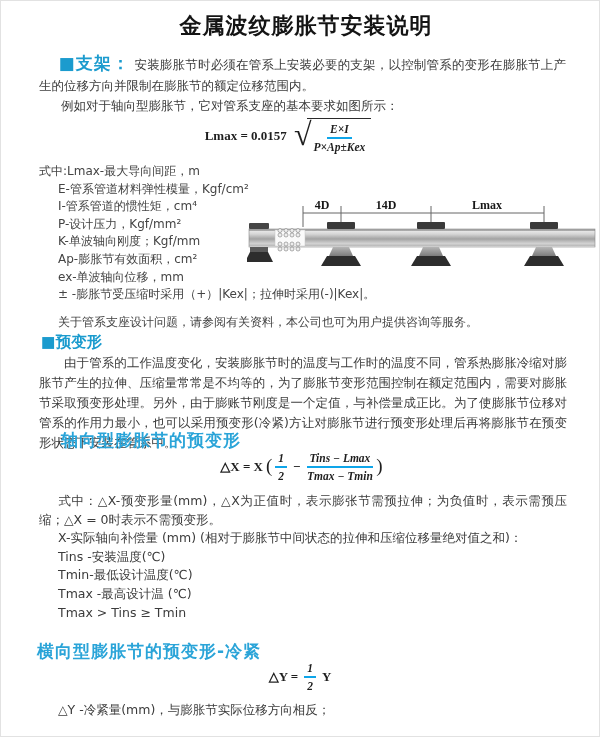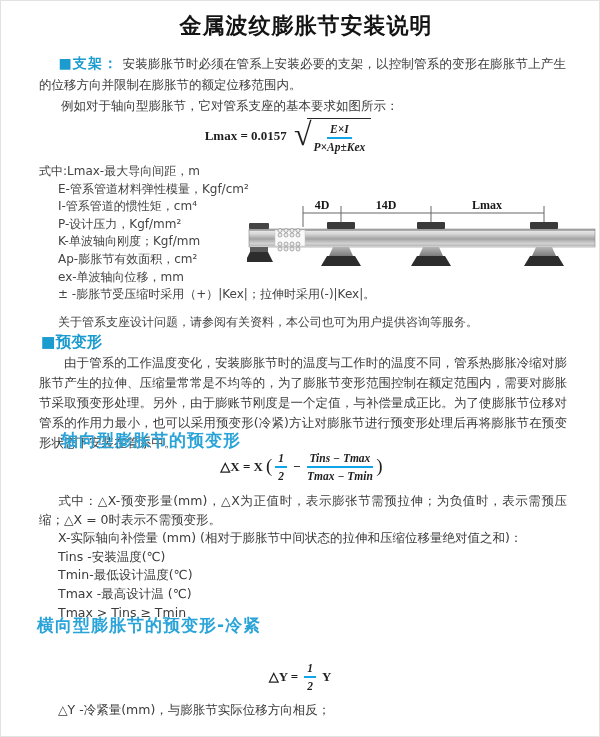--- a/index.html
+++ b/index.html
@@ -7,21 +7,21 @@
     position:relative;width:600px;height:737px;box-sizing:border-box;
     background:#ffffff;border:1px solid #e2e2e2;overflow:hidden;
     font-family:"DejaVu Sans",sans-serif;color:#3b3b3b;
   }
   .title{
     position:absolute;top:10px;left:12px;right:0;text-align:center;
     font-size:22px;font-weight:bold;color:#141414;letter-spacing:1px;
   }
   .para{font-size:12.5px;line-height:21px;text-align:justify;}
   .p-support{position:absolute;top:52px;left:38px;width:527px;text-indent:1.55em;}
-  .sec-head{font-size:14px;font-weight:bold;color:#1b9bce;letter-spacing:1px;margin-top:16px;}
+  .sec-head{font-size:17px;font-weight:bold;color:#1b9bce;letter-spacing:1px;margin-top:16px;}
   .p-example{position:absolute;top:97px;left:60px;font-size:12.5px;}
   
   .formula{
     position:absolute;left:0;right:0;display:flex;justify-content:center;align-items:center;
     font-family:"Liberation Serif",serif;font-weight:bold;color:#1f1f1f;font-size:13px;
   }
   .f1{top:117px;transform:translateX(-12px);}
   .f2{top:450px;}
   .f3{top:660px;}
   .rad{font-size:32px;line-height:1;font-weight:400;margin:0 -4px 0 7px;transform:translateY(-2px);}
@@ -36,21 +36,21 @@
   .defs .ind{margin-left:19px;}
   .defs .note{margin-top:10px;margin-left:19px;}
   
   .diagram{position:absolute;left:246px;top:192px;width:350px;height:96px;}
   .dim-label{font-family:"Liberation Serif",serif;font-weight:bold;font-size:12px;fill:#171717;}
   
   .sec2-head{position:absolute;top:331px;left:40px;font-size:15.5px;font-weight:bold;color:#1b9bce;}
   .p-pre{position:absolute;top:352px;left:38px;width:528px;line-height:20px;text-indent:2em;}
   .sub-head{position:absolute;font-size:17px;font-weight:bold;color:#2aa4d8;letter-spacing:1px;}
   .h-axial{top:428px;left:60px;}
-  .h-lateral{top:613px;left:36px;}
+  .h-lateral{top:639px;left:36px;}
   .p-axial{position:absolute;top:491px;left:38px;width:528px;font-size:12.5px;line-height:18.6px;}
   .p-axial .lead{text-align:justify;text-indent:1.55em;}
   .p-axial .ind{margin-left:19px;}
   .p-axial .closing{text-indent:1.55em;}
   .p-final{position:absolute;top:701px;left:57px;font-size:12.5px;}
 </style>
 </head>
 <body>
 
 <div class="page">
@@ -175,21 +175,21 @@
 
   <div class="formula f2">
     <span class="f-tok">△X = X</span>
     <span class="big-paren">(</span>
     <span class="frac f-tok">
       <span class="num">1</span>
       <span class="den">2</span>
     </span>
     <span class="f-tok">−</span>
     <span class="frac f-tok">
-      <span class="num">Tins − Tmax</span>
+      <span class="num">Tins − Lmax</span>
       <span class="den">Tmax − Tmin</span>
     </span>
     <span class="big-paren">)</span>
   </div>
 
   <div class="p-axial">
     <div class="lead">式中：△X-预变形量(mm)，△X为正值时，表示膨张节需预拉伸；为负值时，表示需预压缩；△X = 0时表示不需预变形。</div>
     <div class="ind">X-实际轴向补偿量 (mm) (相对于膨胀节中间状态的拉伸和压缩位移量绝对值之和)：</div>
     <div class="ind">Tins -安装温度(℃)</div>
     <div class="ind">Tmin-最低设计温度(℃)</div>

